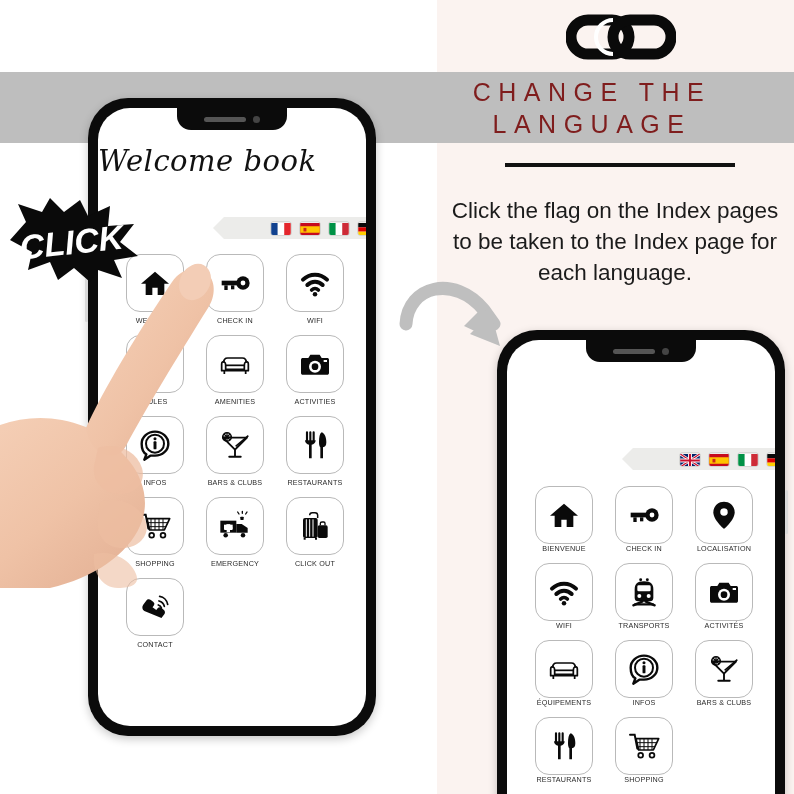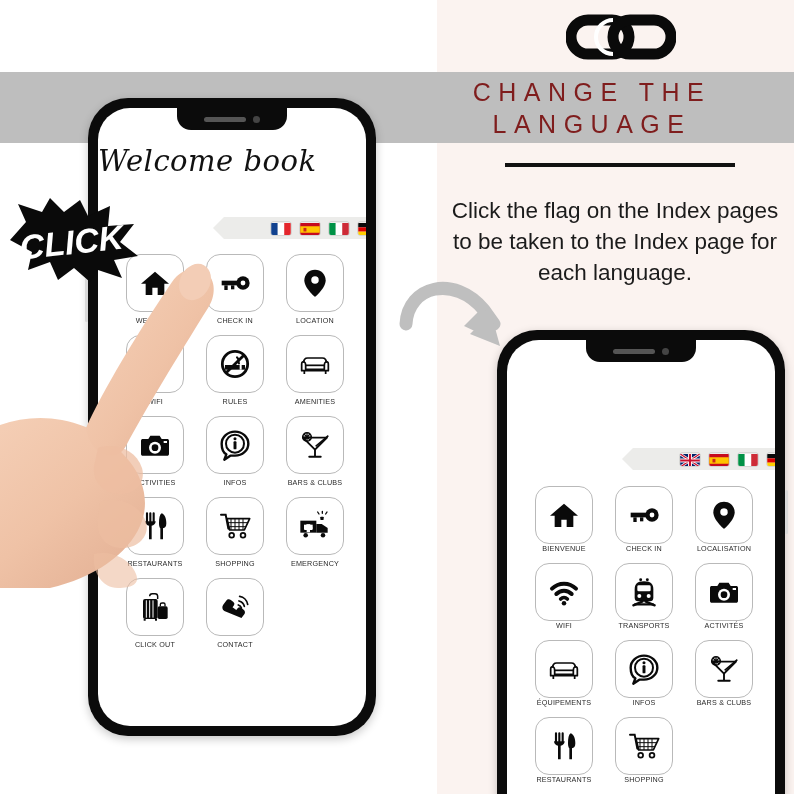--- a/index.html
+++ b/index.html
@@ -207,29 +207,20 @@
                 <rect x="4" y="20.5" width="27" height="7" fill="#0a0a0a"></rect>
                 <rect x="8" y="27.5" width="5" height="7" fill="#0a0a0a"></rect>
                 <rect x="18" y="27.5" width="5" height="6" fill="#0a0a0a"></rect>
               </svg>
             </div>
             <div class="cap">CHECK IN</div>
           </div>
           <div class="cell">
             <div class="tile">
               <svg viewBox="0 0 48 48" width="32" height="32">
-                <path d="M24 4 C15 4 8 11 8 20 C8 32 24 45 24 45 C24 45 40 32 40 20 C40 11 33 4 24 4 Z" fill="#0a0a0a"></path>
-                <circle cx="24" cy="19.5" r="5.6" fill="#fff"></circle>
-              </svg>
-            </div>
-            <div class="cap">LOCATION</div>
-          </div>
-          <div class="cell">
-            <div class="tile">
-              <svg viewBox="0 0 48 48" width="32" height="32">
                 <g fill="none" stroke="#0a0a0a" stroke-linecap="round">
                   <path d="M6 19 C16 9 32 9 42 19" stroke-width="6"></path>
                   <path d="M12.5 27 C19 20.5 29 20.5 35.5 27" stroke-width="6"></path>
                   <path d="M19 34.5 C22 31.5 26 31.5 29 34.5" stroke-width="5.5"></path>
                 </g>
                 <circle cx="24" cy="41" r="3.4" fill="#0a0a0a"></circle>
               </svg>
             </div>
             <div class="cap">WIFI</div>
           </div>

